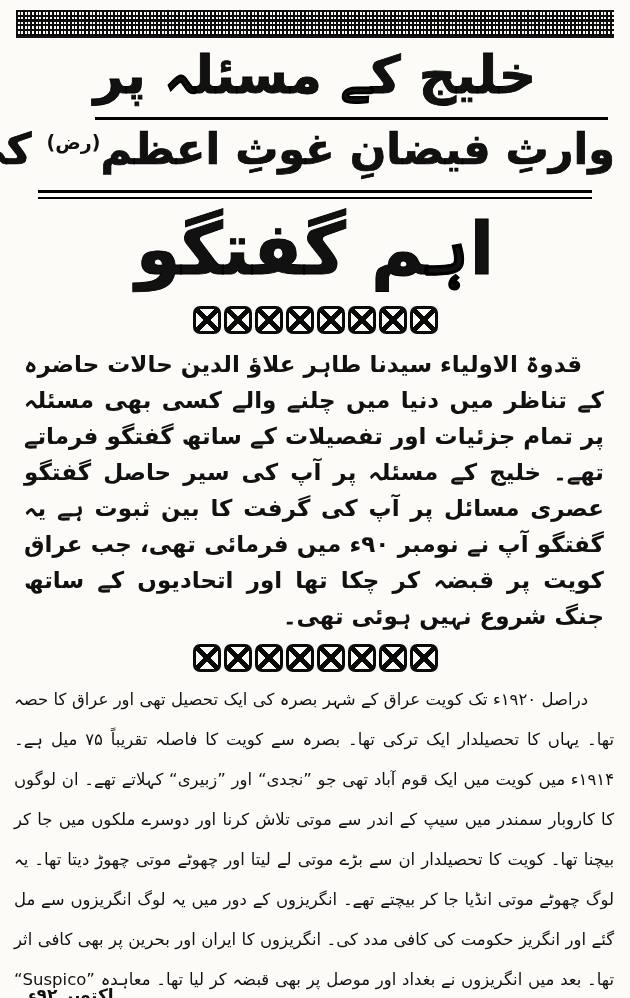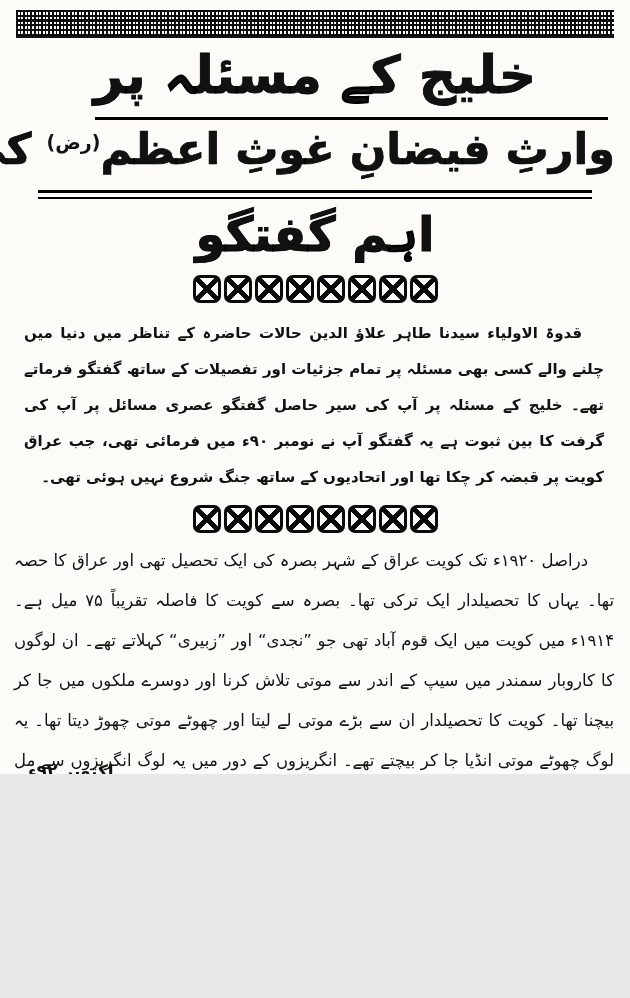--- a/index.html
+++ b/index.html
@@ -1,18 +1,18 @@
 <!DOCTYPE html>
 <html lang="ur" dir="rtl"><head>
 <meta charset="utf-8">
 <style>
   html,body{margin:0;padding:0;background:#e8e8e6;}
   .page{
     position:relative;
-    width:630px;height:774px;
+    width:630px;height:998px;
     margin:0 auto;
     background:#fcfbf7;
     overflow:hidden;
     direction:rtl;
     font-family:"DejaVu Sans",sans-serif;
     color:#111;
   }
   
   .hatch-band{
     margin:10px 16px 0 16px;
@@ -55,21 +55,21 @@
   }
   .double-rule{
     margin:12px 38px 0 38px;
     height:4px;
     border-top:3px solid #000;
     border-bottom:2px solid #000;
   }
   .section-title{
     margin:4px 20px 0 20px;
     text-align:center;
-    font-size:48px;
+    font-size:72px;
     font-weight:bold;
     line-height:1.3;
     -webkit-text-stroke:0.9px #000;
   }
   .ornament-row{
     text-align:center;
     margin-top:10px;
     line-height:0;
   }
   .orn{
@@ -78,21 +78,21 @@
     margin:0 1.5px;
     border:3px solid #0a0a0a;
     border-radius:7px;
     background:
       linear-gradient(45deg,transparent 42%,#0a0a0a 42%,#0a0a0a 58%,transparent 58%),
       linear-gradient(135deg,transparent 42%,#0a0a0a 42%,#0a0a0a 58%,transparent 58%);
     background-color:#fcfbf7;
   }
   .intro-para{
     margin:12px 26px 0 24px;
-    font-size:15px;
+    font-size:23px;
     font-weight:bold;
     line-height:36px;
     text-align:justify;
     text-indent:22px;
   }
   .body-para{
     margin:6px 16px 0 14px;
     font-size:16.5px;
     line-height:40px;
     text-align:justify;

